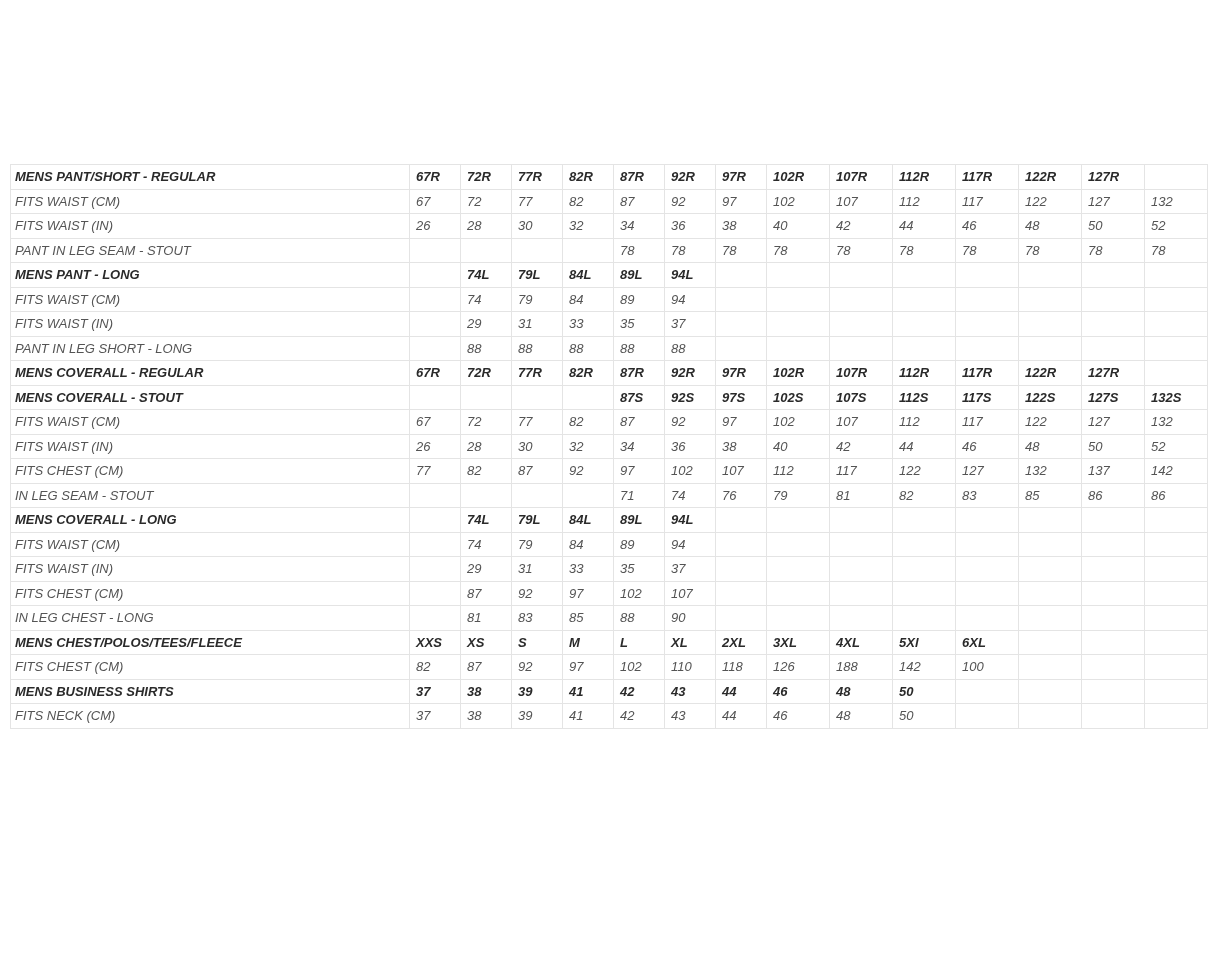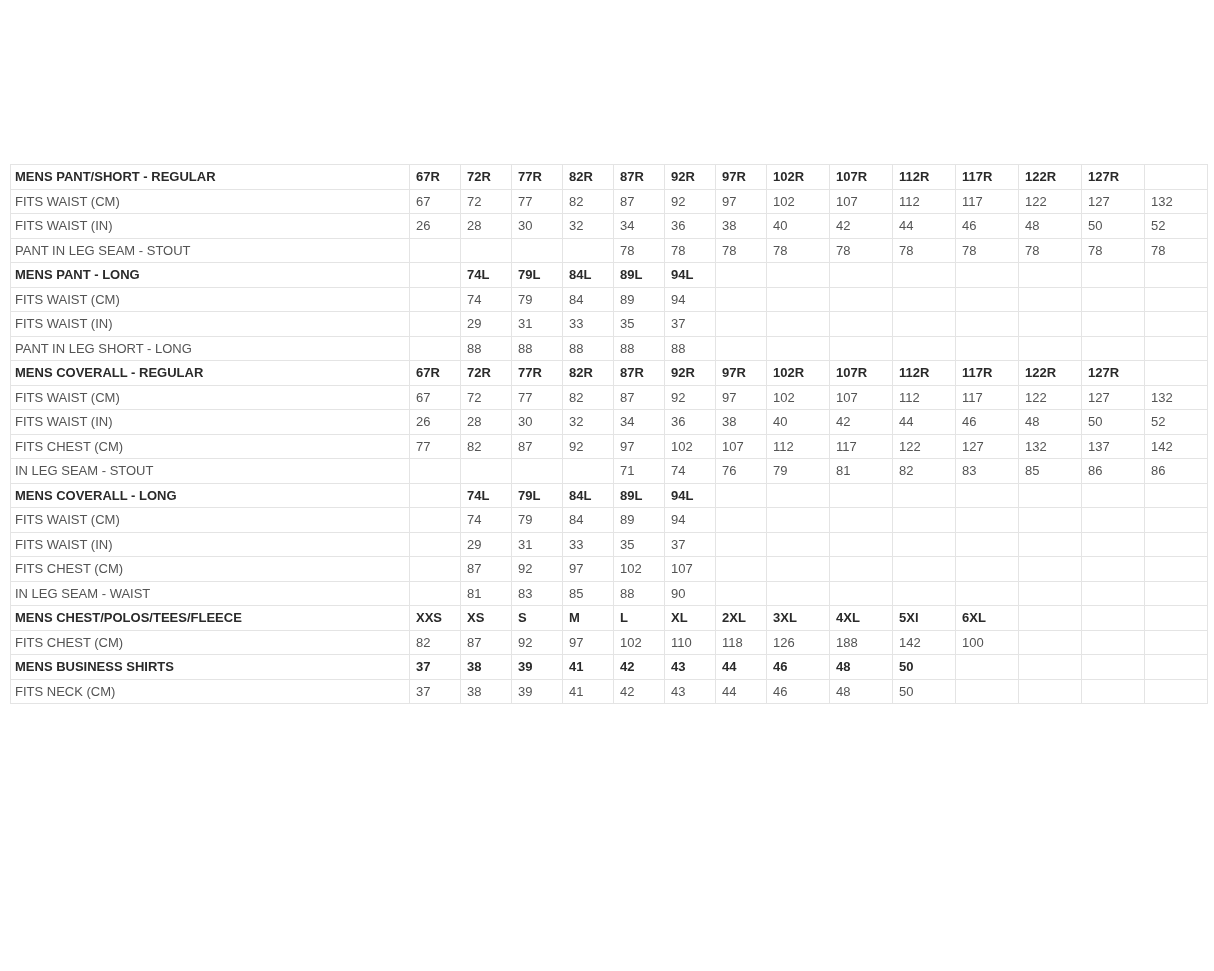--- a/index.html
+++ b/index.html
@@ -14,20 +14,21 @@
   .chart-wrap {
     position: absolute;
     left: 10px;
     top: 164px;
     width: 1197px;
   }
   table.size-chart {
     border-collapse: collapse;
     table-layout: fixed;
     width: 1197px;
+    font-style: italic;
   }
   col.c-label { width: 399px; }
   col.c-n     { width: 51px; }
   col.c-w     { width: 63px; }
   table.size-chart td {
     border: 1px solid #e4e4e4;
     padding: 4px 6px;
     font-size: 13px;
     line-height: 15.5px;
     color: #545454;
@@ -214,20 +215,37 @@
           <td class="value-cell">92R</td>
           <td class="value-cell">97R</td>
           <td class="value-cell">102R</td>
           <td class="value-cell">107R</td>
           <td class="value-cell">112R</td>
           <td class="value-cell">117R</td>
           <td class="value-cell">122R</td>
           <td class="value-cell">127R</td>
           <td class="value-cell"></td>
         </tr>
+        <tr class="row-header">
+          <td class="label-cell">MENS COVERALL - STOUT</td>
+          <td class="value-cell"></td>
+          <td class="value-cell"></td>
+          <td class="value-cell"></td>
+          <td class="value-cell"></td>
+          <td class="value-cell">87S</td>
+          <td class="value-cell">92S</td>
+          <td class="value-cell">97S</td>
+          <td class="value-cell">102S</td>
+          <td class="value-cell">107S</td>
+          <td class="value-cell">112S</td>
+          <td class="value-cell">117S</td>
+          <td class="value-cell">122S</td>
+          <td class="value-cell">127S</td>
+          <td class="value-cell">132S</td>
+        </tr>
         <tr class="row-data">
           <td class="label-cell">FITS WAIST (CM)</td>
           <td class="value-cell">67</td>
           <td class="value-cell">72</td>
           <td class="value-cell">77</td>
           <td class="value-cell">82</td>
           <td class="value-cell">87</td>
           <td class="value-cell">92</td>
           <td class="value-cell">97</td>
           <td class="value-cell">102</td>
@@ -351,21 +369,21 @@
           <td class="value-cell"></td>
           <td class="value-cell"></td>
           <td class="value-cell"></td>
           <td class="value-cell"></td>
           <td class="value-cell"></td>
           <td class="value-cell"></td>
           <td class="value-cell"></td>
           <td class="value-cell"></td>
         </tr>
         <tr class="row-data">
-          <td class="label-cell">IN LEG SEAM - WAIST</td>
+          <td class="label-cell">IN LEG CHEST - LONG</td>
           <td class="value-cell"></td>
           <td class="value-cell">81</td>
           <td class="value-cell">83</td>
           <td class="value-cell">85</td>
           <td class="value-cell">88</td>
           <td class="value-cell">90</td>
           <td class="value-cell"></td>
           <td class="value-cell"></td>
           <td class="value-cell"></td>
           <td class="value-cell"></td>

